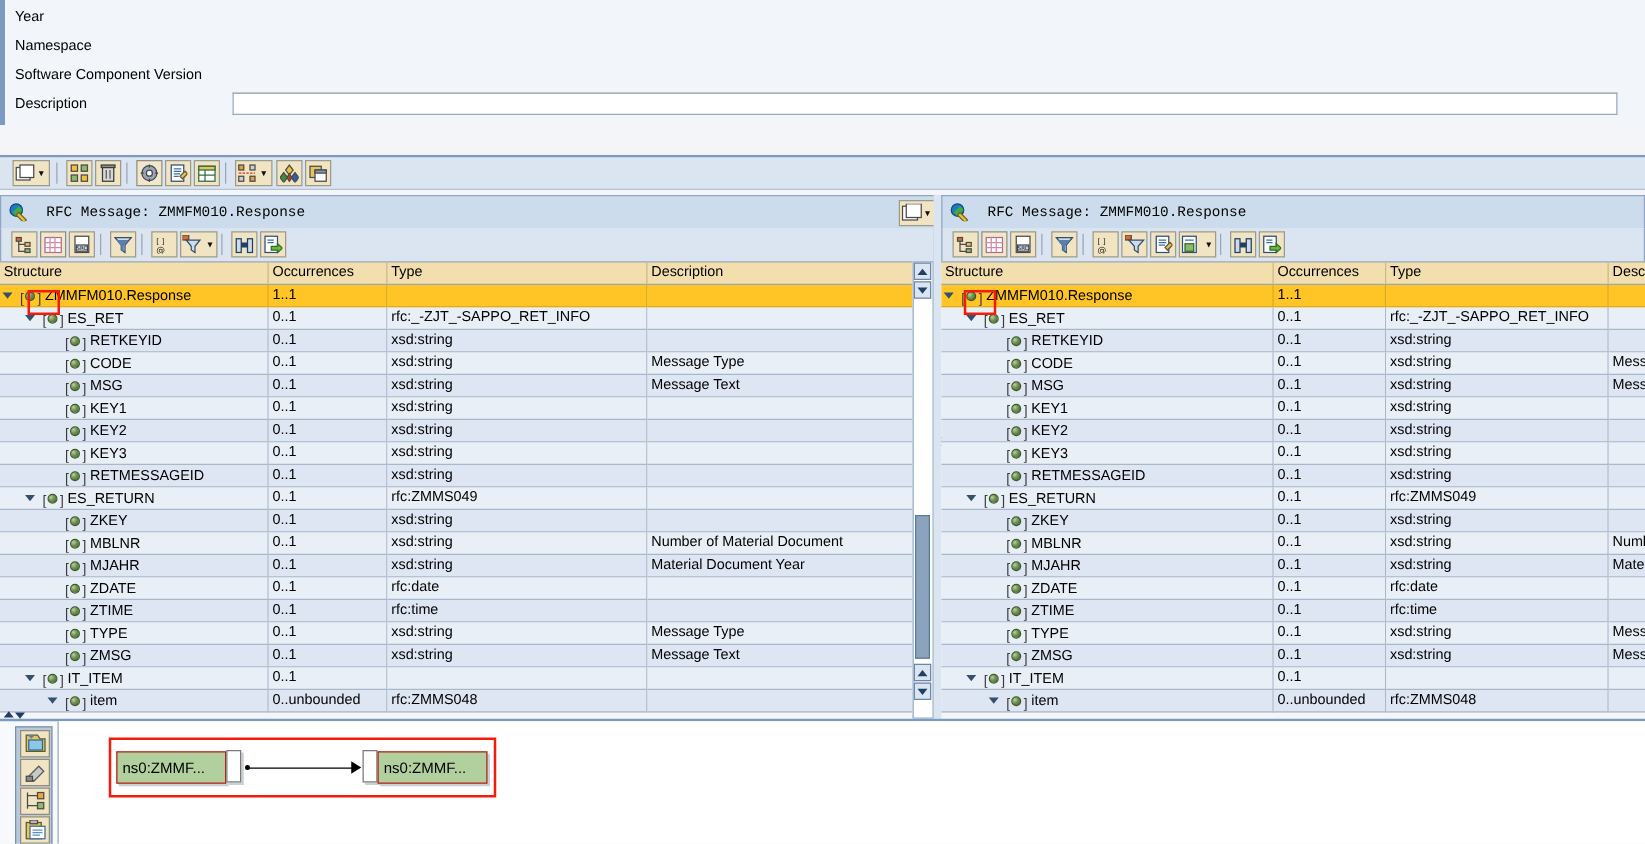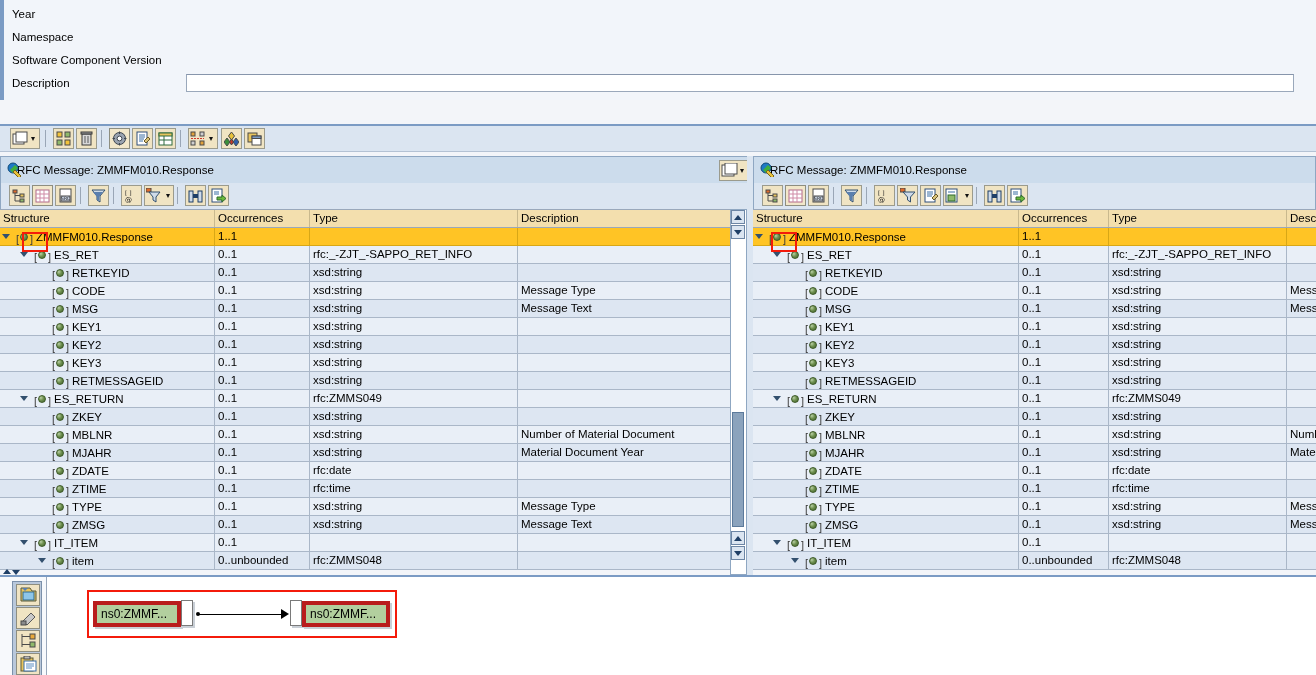--- a/index.html
+++ b/index.html
@@ -87,21 +87,21 @@
   
   .panel { position: absolute; top: 156px; }
   .panel-head {
     position: absolute; left: 0; top: 0; height: 27px;
     background: #ccdcec;
     border: 1px solid #8fa7c2;
     border-bottom: none;
     display: flex; align-items: center;
   }
   .panel-head-title {
-    font-size: 11.5px; color: #000; margin-left: 16px; white-space: nowrap;
+    font-size: 11.5px; color: #000; margin-left: 36px; white-space: nowrap; font-family: Liberation Mono, monospace;
   }
   .panel-toolbar {
     position: absolute; left: 0; height: 26px;
     background: #dbe5f1;
     border-left: 1px solid #8fa7c2;
     border-right: 1px solid #8fa7c2;
   }
 
   
   .tt-head {
@@ -183,21 +183,21 @@
     background: #f0e4c3; border: 1px solid #8e8e80;
     display: flex; align-items: center; justify-content: center;
   }
   .map-canvas {
     position: absolute; left: 46px; top: 0px; right: 0; bottom: 0;
     background: #ffffff;
     border-left: 1px solid #9aa8bb;
   }
   .mapnode {
     position: absolute; height: 26px; background: #b2cf9e;
-    border: 4px solid #b91c1c; box-shadow: 2px 2px 0 #c9cfd6;
+    border: 1px solid #b91c1c; box-shadow: 2px 2px 0 #c9cfd6;
     display: flex; align-items: center;
     font-size: 12px; color: #000; padding-left: 4px;
   }
   .mapport {
     position: absolute; width: 12px; height: 26px; background: #ffffff;
     border: 1px solid #7a7a7a; box-shadow: 2px 2px 0 #c9cfd6;
   }
   .maplink { position: absolute; height: 1px; background: #000; }
   .arrowhead {
     position: absolute; width:0;height:0;

